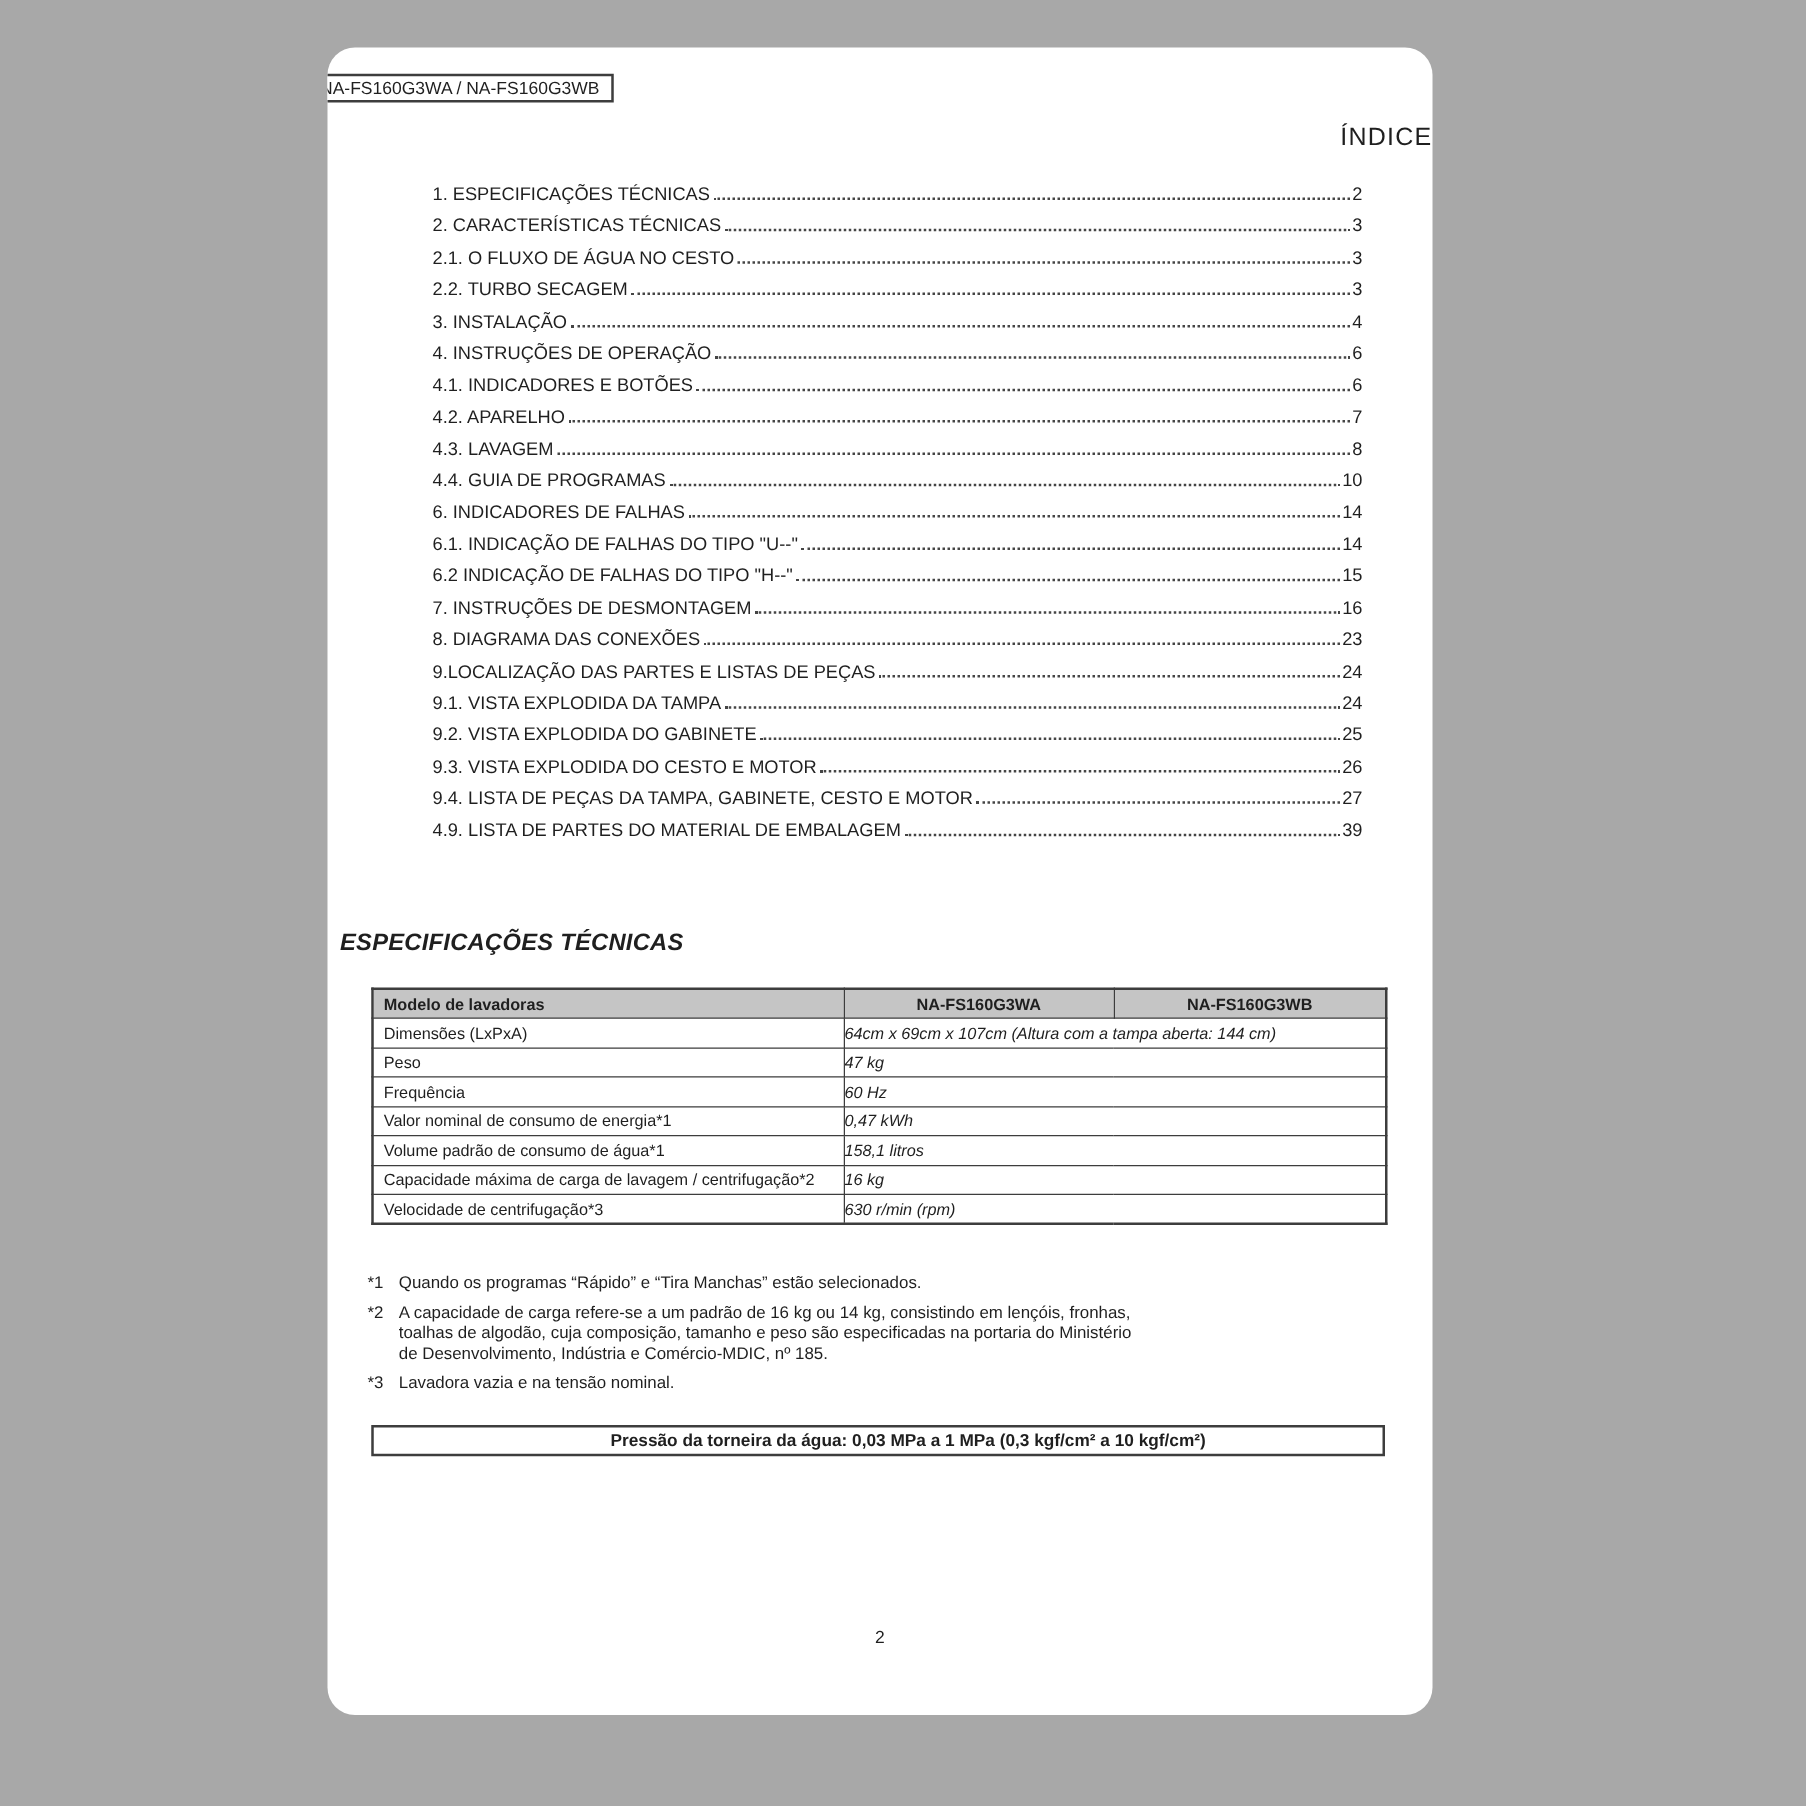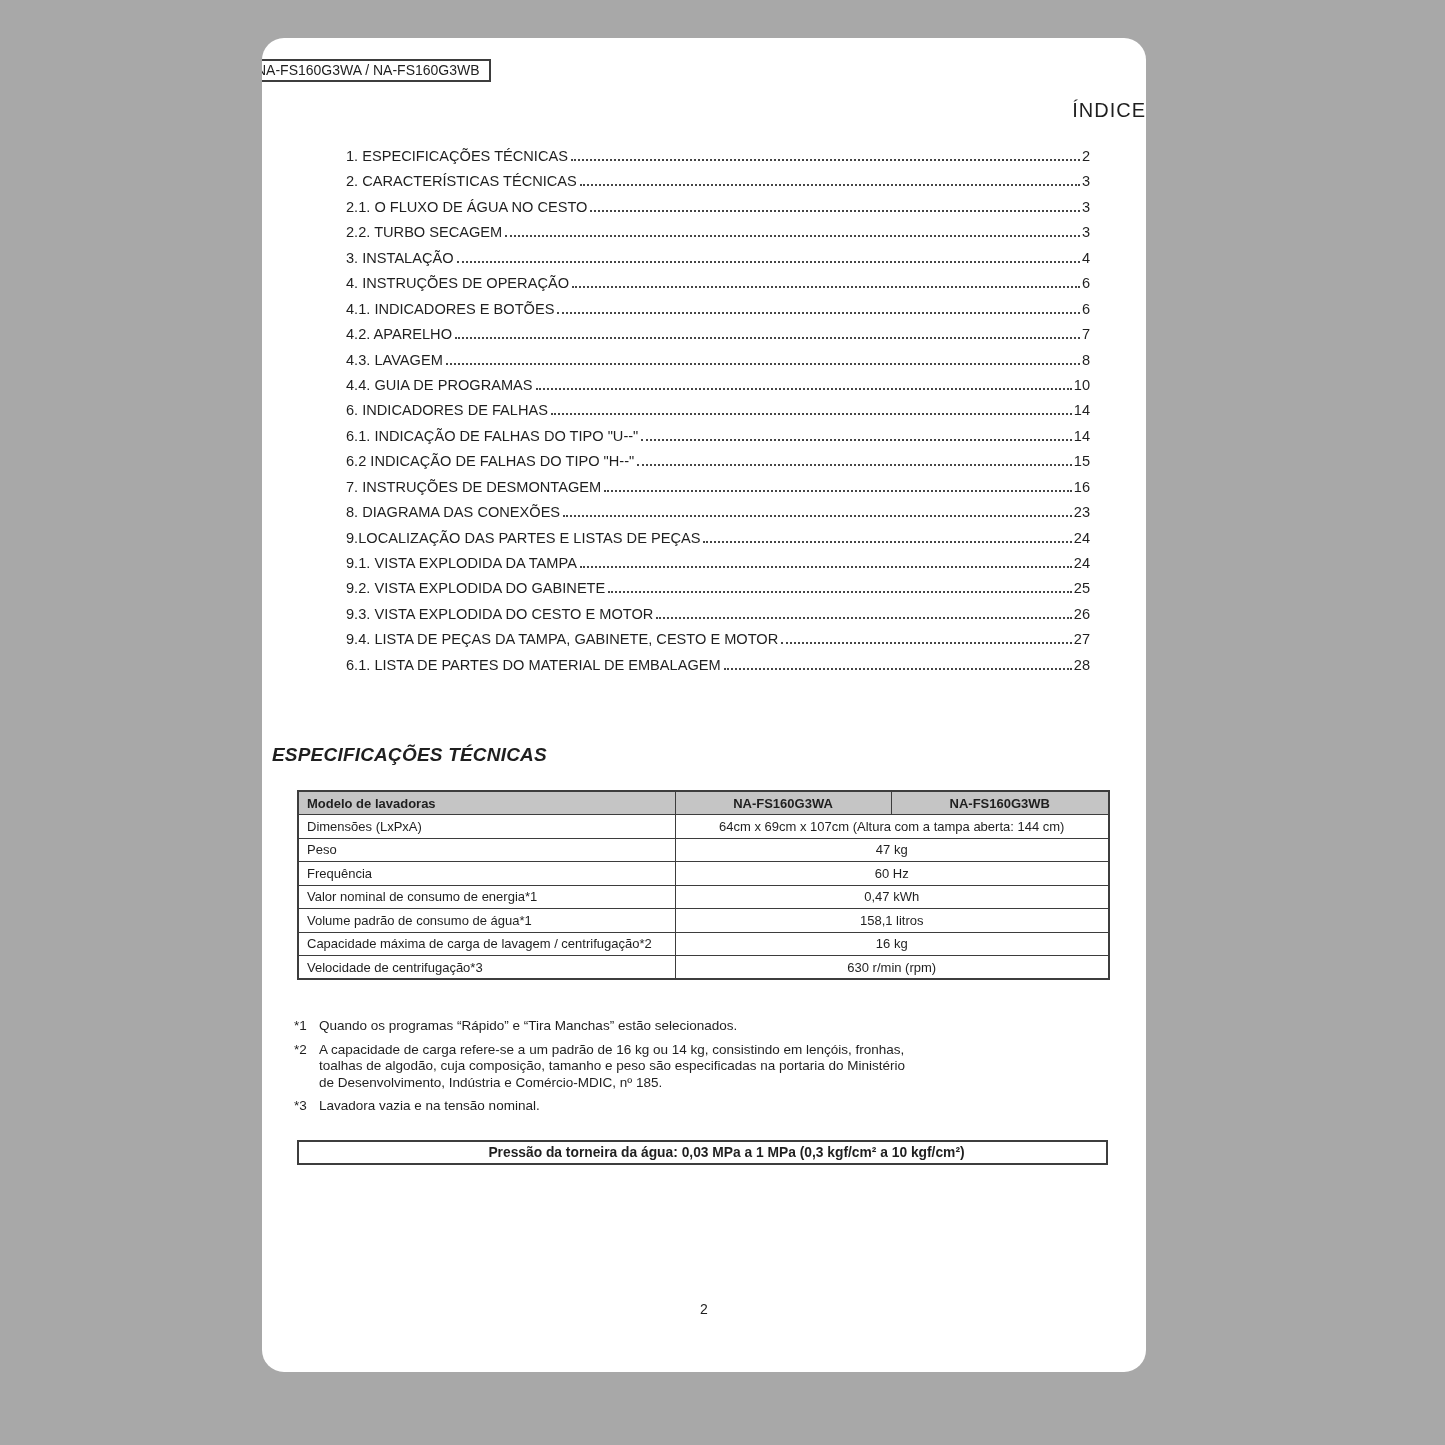--- a/index.html
+++ b/index.html
@@ -41,21 +41,21 @@
     border-collapse:collapse;table-layout:fixed;font-size:13px;
     border:2px solid var(--line);
   }
   .spec-table th,.spec-table td{
     border:1px solid var(--line);height:23.5px;padding:0;
     overflow:hidden;white-space:nowrap;font-weight:normal;
   }
   .spec-table th{background:var(--table-header-bg);font-weight:700;text-align:center;}
   .spec-table th.first{text-align:left;padding-left:8px;}
   .spec-table td.c-label{text-align:left;padding-left:8px;}
-  .spec-table td.c-val{text-align:center;}
+  .spec-table td.c-val{font-style:italic;}
   .footnotes{position:absolute;left:32px;top:980px;font-size:13.5px;}
   .footnote{display:flex;margin-bottom:7px;line-height:16.5px;}
   .fn-marker{flex:none;width:25px;}
   .fn-text{width:604px;}
   .pressure-box{
     position:absolute;left:35px;top:1102px;width:811px;height:25px;
     border:2px solid var(--line);
     display:flex;align-items:center;justify-content:center;
     font-weight:700;font-size:13.8px;padding-left:48px;
   }
@@ -189,23 +189,23 @@
         <span class="toc-page">26</span>
       </div>
 
       <div class="toc-row">
         <span class="toc-label">9.4. LISTA DE PEÇAS DA TAMPA, GABINETE, CESTO E MOTOR</span>
         <span class="toc-dots"></span>
         <span class="toc-page">27</span>
       </div>
 
       <div class="toc-row">
-        <span class="toc-label">6.1. LISTA DE PARTES DO MATERIAL DE EMBALAGEM</span>
-        <span class="toc-dots"></span>
-        <span class="toc-page">28</span>
+        <span class="toc-label">4.9. LISTA DE PARTES DO MATERIAL DE EMBALAGEM</span>
+        <span class="toc-dots"></span>
+        <span class="toc-page">39</span>
       </div>
     </div>
 
   <div class="section-title">ESPECIFICAÇÕES TÉCNICAS</div>
 
   <table class="spec-table">
     <colgroup>
       <col style="width:377px">
         <col style="width:216px">
         <col style="width:218px">

